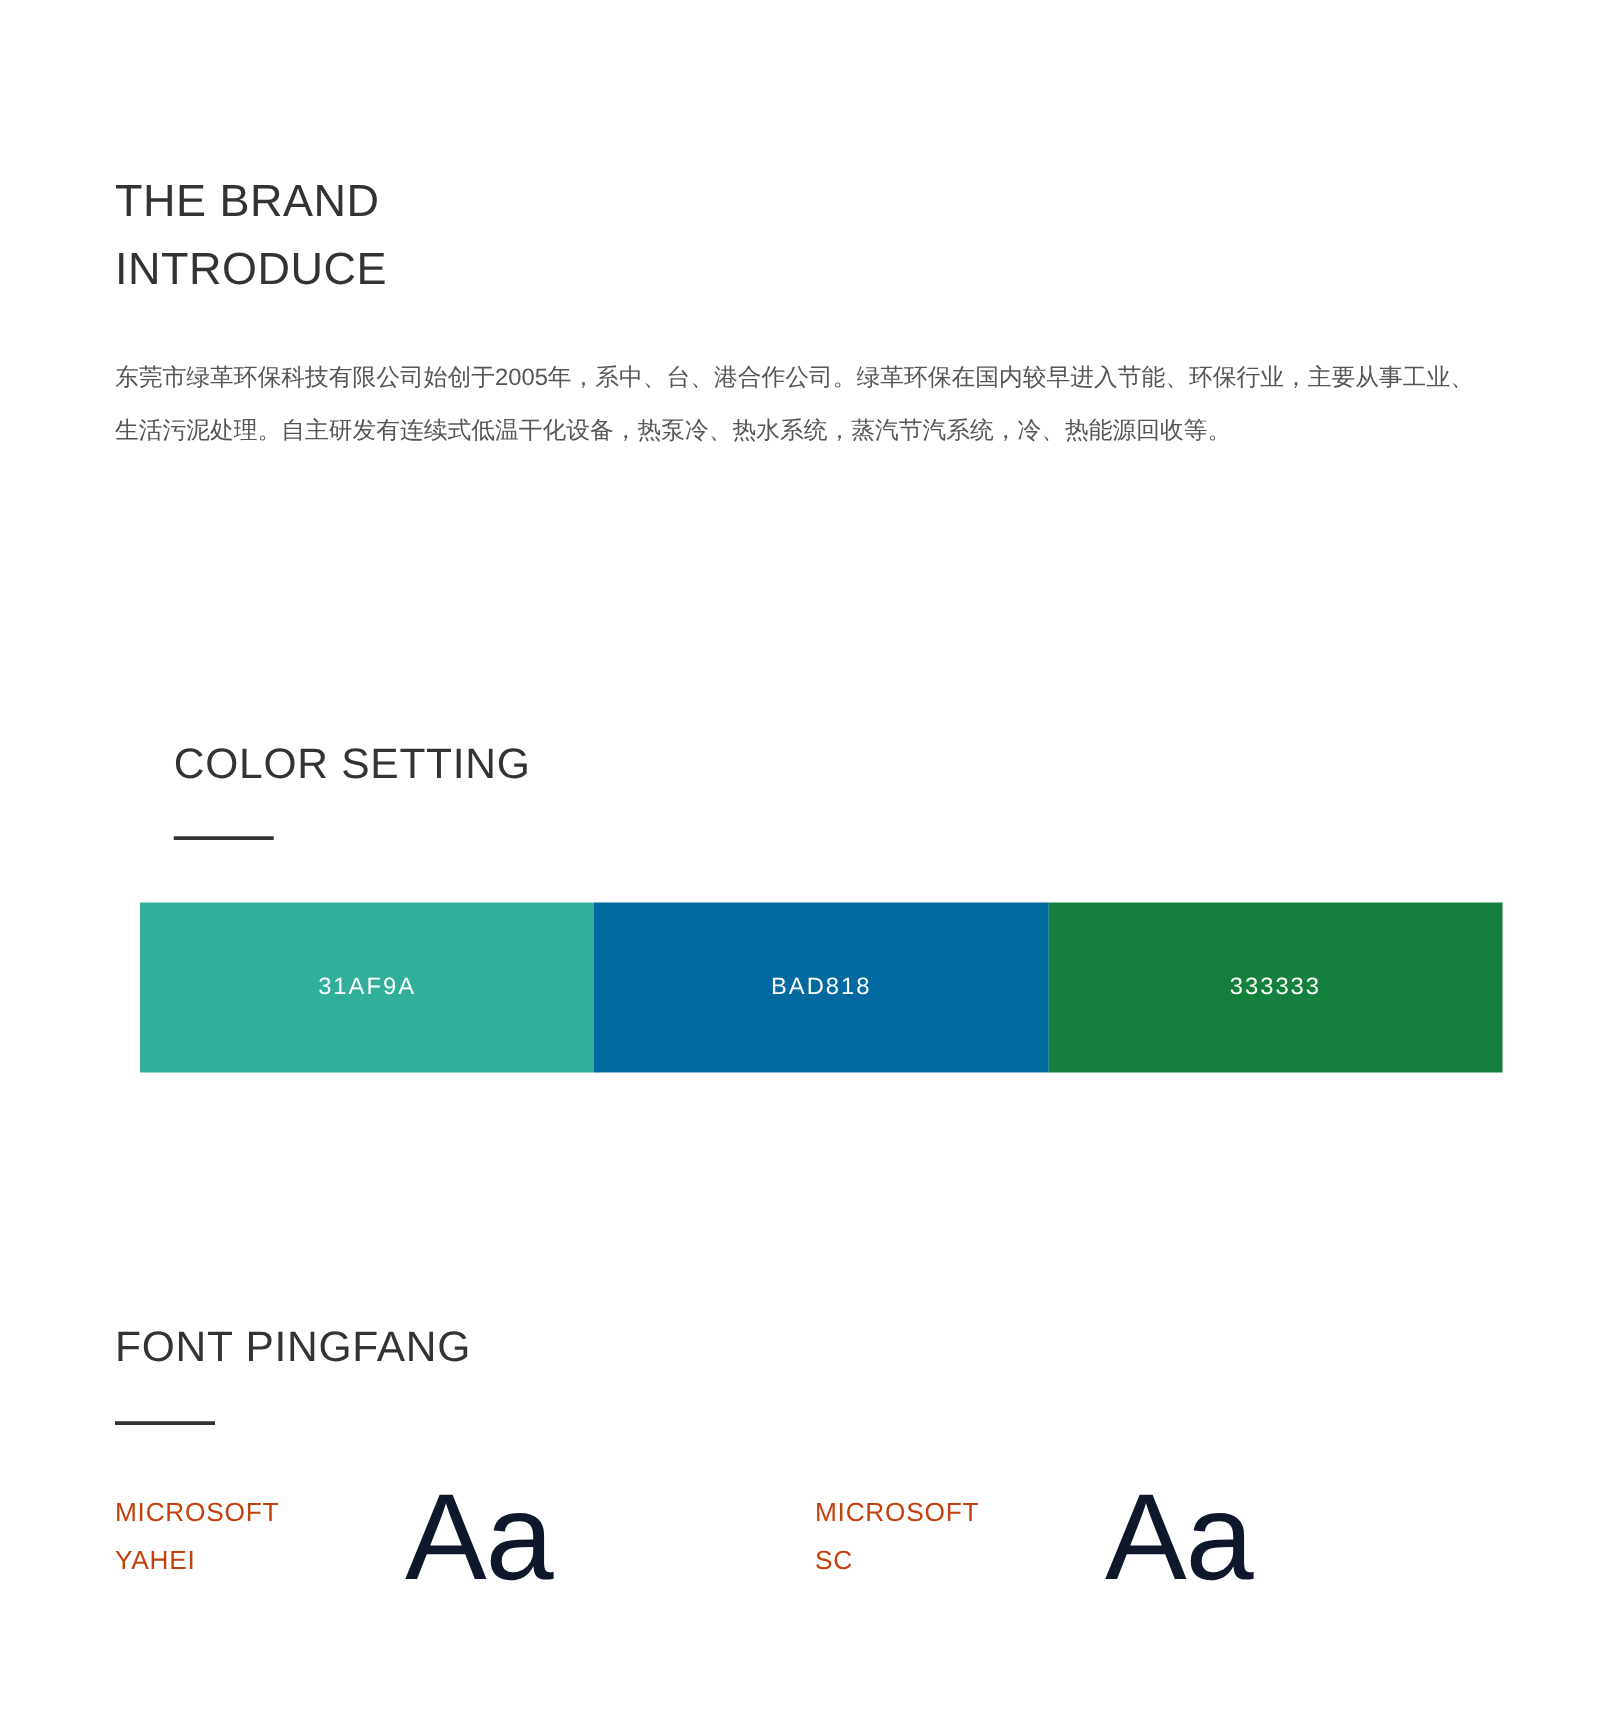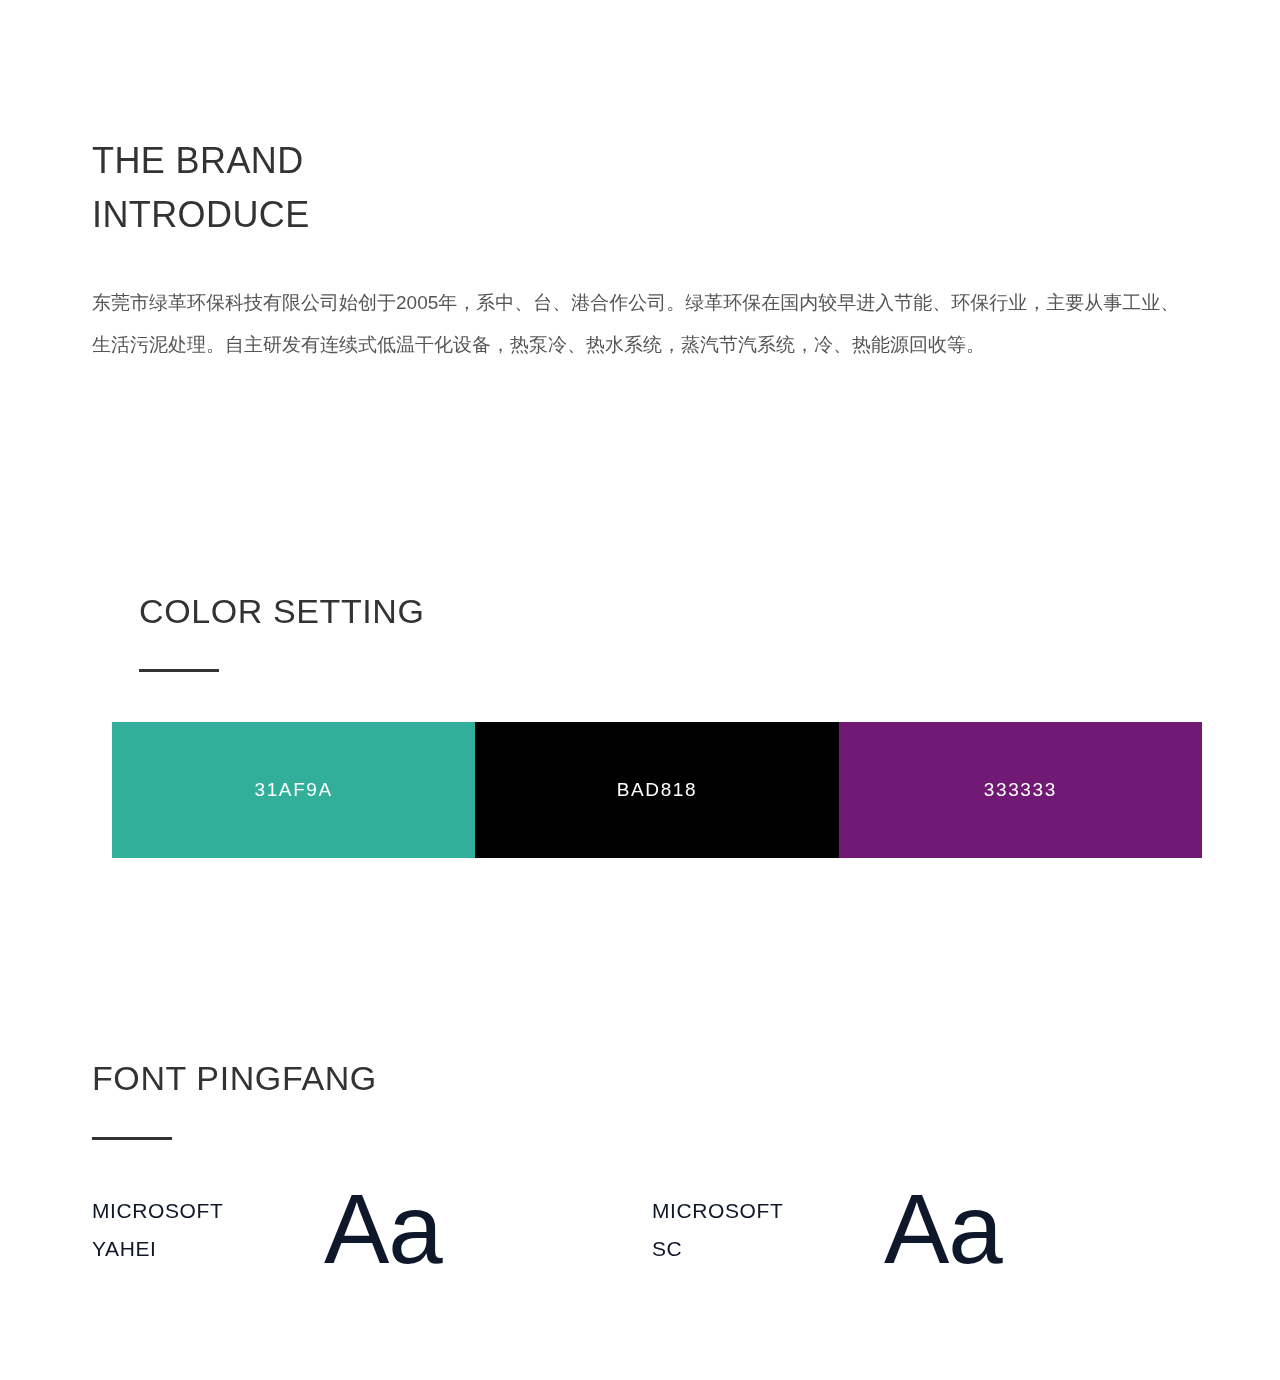--- a/index.html
+++ b/index.html
@@ -118,21 +118,21 @@
   }
   .font-block {
     flex: 0 0 560px;
     display: flex;
     align-items: flex-start;
   }
   .font-name {
     font-family: "Liberation Sans", sans-serif;
     font-size: 21px;
     line-height: 38px;
-    color: #0f172a;
+    color: #c2410c;
     letter-spacing: 0.6px;
     width: 232px;
     padding-top: 12px;
     white-space: pre-line;
   }
   .font-sample {
     font-family: "Liberation Sans", sans-serif;
     font-size: 98px;
     line-height: 98px;
     font-weight: 400;
@@ -154,24 +154,24 @@
 
   <div class="color-section">
     <h2 class="section-heading">COLOR SETTING</h2>
     <div class="heading-rule"></div>
   </div>
 
   <div class="swatch-row">
     <div class="swatch" style="background-color: rgb(49, 175, 154);">
       <span class="swatch-label">31AF9A</span>
     </div>
-    <div class="swatch" style="background-color: #000000;">
+    <div class="swatch" style="background-color: #0369a1;">
       <span class="swatch-label">BAD818</span>
     </div>
-    <div class="swatch" style="background-color: #701a75;">
+    <div class="swatch" style="background-color: #15803d;">
       <span class="swatch-label">333333</span>
     </div>
   </div>
 
   <div class="font-section">
     <h2 class="section-heading">FONT PINGFANG</h2>
     <div class="heading-rule"></div>
   </div>
 
   <div class="font-row">

